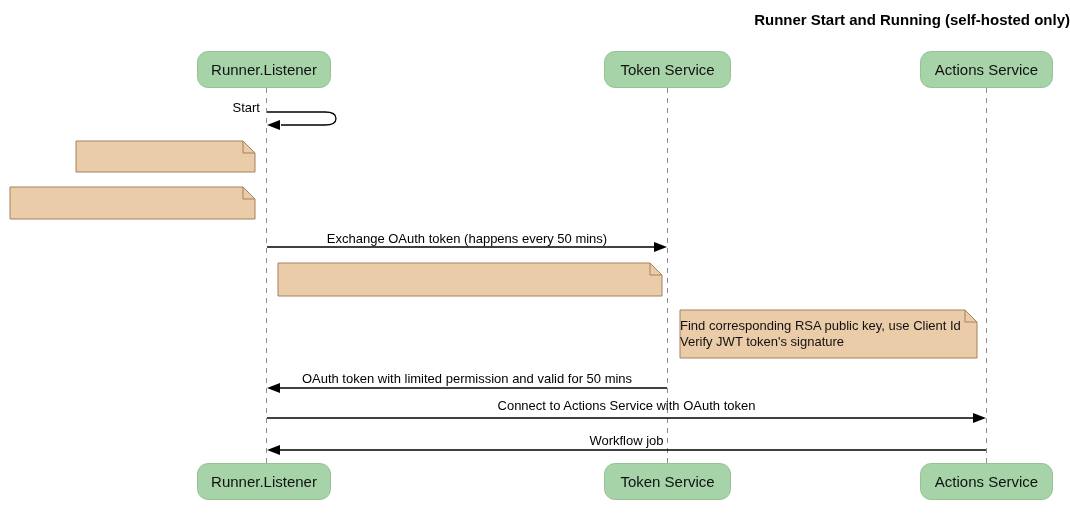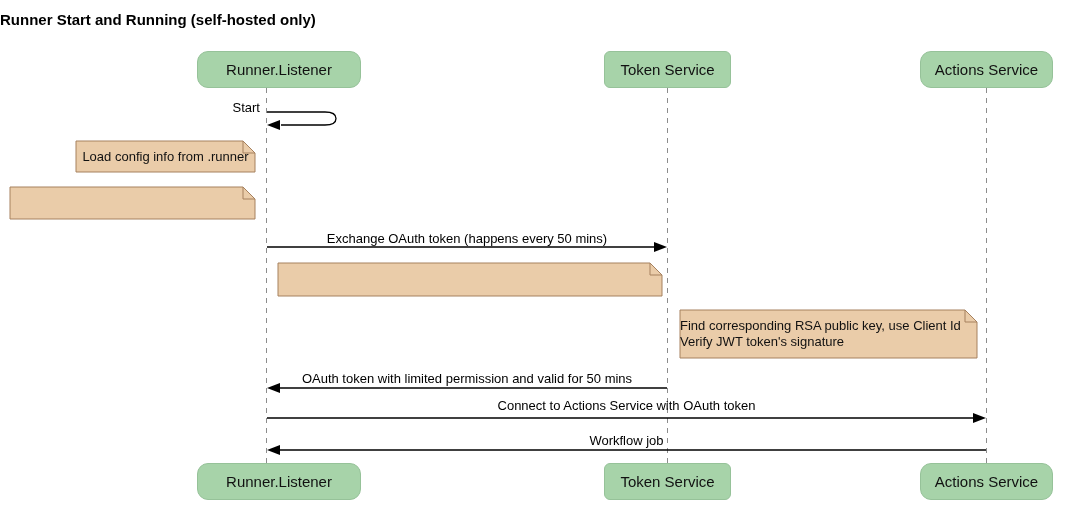--- a/index.html
+++ b/index.html
@@ -8,41 +8,41 @@
     width: 1070px;
     height: 525px;
     background: #ffffff;
     font-family: "Liberation Sans", sans-serif;
     overflow: hidden;
   }
   .layer { position: absolute; top: 0; left: 0; }
   .title {
     position: absolute;
     top: 11px; left: 0; width: 1070px;
-    text-align: left;
+    text-align: right;
     font-size: 15px;
     font-weight: bold;
     color: #000000;
   }
   .actor {
     position: absolute;
     height: 37px;
     background: #A7D3A9;
     border: 1px solid #96C299;
     border-radius: 11px;
     display: flex;
     align-items: center;
     justify-content: center;
     font-size: 15px;
     color: #111111;
     box-sizing: border-box;
     white-space: nowrap;
   }
-  .actor.a-runner  { left: 197px; width: 164px; }
-  .actor.a-token   { left: 604px; width: 127px; border-radius: 6px; }
+  .actor.a-runner  { left: 197px; width: 134px; }
+  .actor.a-token   { left: 604px; width: 127px; }
   .actor.a-actions { left: 920px; width: 133px; }
   .actor.row-top    { top: 51px; }
   .actor.row-bottom { top: 463px; }
   .msg-label {
     position: absolute;
     font-size: 13px;
     color: #000000;
     white-space: nowrap;
   }
   .msg-label.center { text-align: center; }
@@ -121,19 +121,18 @@
   <div class="actor a-runner row-bottom">Runner.Listener</div>
   <div class="actor a-token row-bottom">Token Service</div>
   <div class="actor a-actions row-bottom">Actions Service</div>
 
   <div class="msg-label right lbl-start">Start</div>
   <div class="msg-label center lbl-exchange">Exchange OAuth token (happens every 50 mins)</div>
   <div class="msg-label center lbl-oauth">OAuth token with limited permission and valid for 50 mins</div>
   <div class="msg-label center lbl-connect">Connect to Actions Service with OAuth token</div>
   <div class="msg-label center lbl-workflow">Workflow job</div>
 
-  <div class="note-text nt-a">Load config info from .runner</div>
   <div class="note-text nt-d">
     <span>Find corresponding RSA public key, use Client Id</span>
     <span>Verify JWT token's signature</span>
   </div>
 
 </div>
 
 </body></html>

